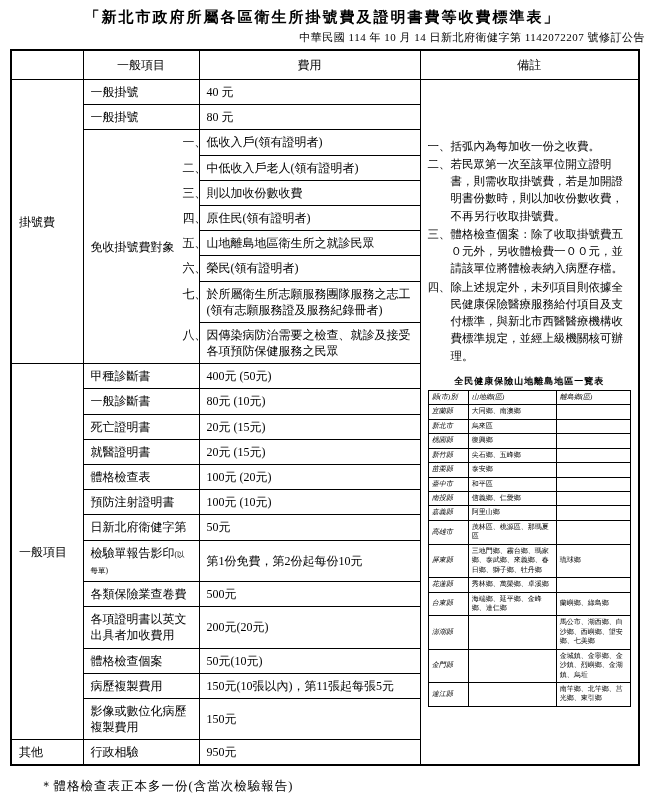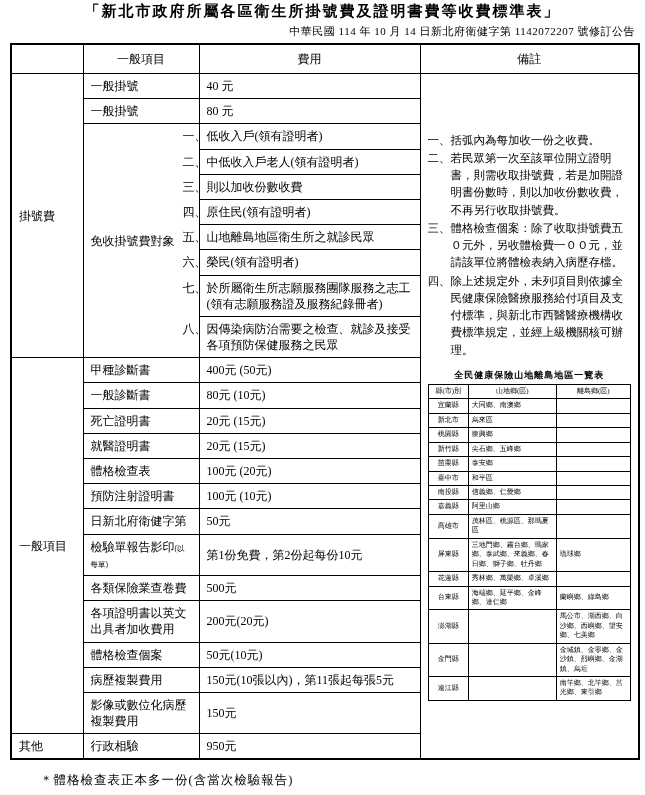--- a/index.html
+++ b/index.html
@@ -1,33 +1,33 @@
 <!DOCTYPE html>
 <html><head>
 <meta charset="utf-8">
 <style>
   html,body{margin:0;padding:0;background:#fff;color:#000;}
   body{width:645px;height:795px;font-family:"Liberation Serif","DejaVu Serif",serif;overflow:hidden;}
-  .title{text-align:center;font-size:15px;font-weight:bold;letter-spacing:2px;padding-top:2px;}
-  .dateline{text-align:right;font-size:11px;padding:3px 10px 4px 0;letter-spacing:0.5px;}
+  .title{text-align:center;font-size:15px;font-weight:bold;letter-spacing:2px;padding-top:8px;}
+  .dateline{text-align:right;font-size:11px;padding:3px 0 4px 0;letter-spacing:0.5px;}
   table.main{border-collapse:collapse;margin-left:10px;width:628px;table-layout:fixed;border:2px solid #000;}
   table.main td{border:1px solid #000;font-size:12px;padding:4px 7px;vertical-align:middle;line-height:1.35;}
   table.main tr{height:25px;}
   tr.head td{text-align:center;padding:3px;height:22px;}
   td.cat{text-align:left;padding:4px 2px;}
   td.item{text-align:left;font-size:11.5px;}
   td.fee{text-align:left;}
   td.hang{padding-left:calc(7px + 2em);text-indent:-2em;}
   td.remark{vertical-align:top;padding:4px 6px;}
   .note{font-size:11.5px;line-height:1.5;padding-left:2em;text-indent:-2em;margin-bottom:1px;}
   .sub-title{text-align:center;font-size:9px;font-weight:bold;margin-top:10px;letter-spacing:1px;}
   table.sub{border-collapse:collapse;margin:3px auto 0 auto;width:202px;table-layout:fixed;border:1px solid #000;}
   table.sub td{border:1px solid #000;font-size:7px;padding:2px 3px;line-height:1.35;vertical-align:middle;}
   table.sub tr{height:14px;}
-  table.sub td.c{text-align:center;}
+  table.sub td.c{font-style:italic;}
   .small-note{font-size:7.5px;}
   .footnotes{margin:10px 0 0 40px;font-size:12.5px;line-height:1.65;letter-spacing:1px;}
 </style>
 </head>
 <body>
 
 <div class="title">「新北市政府所屬各區衛生所掛號費及證明書費等收費標準表」</div>
 <div class="dateline">中華民國 114 年 10 月 14 日新北府衛健字第 1142072207 號修訂公告</div>
 
 <table class="main">

